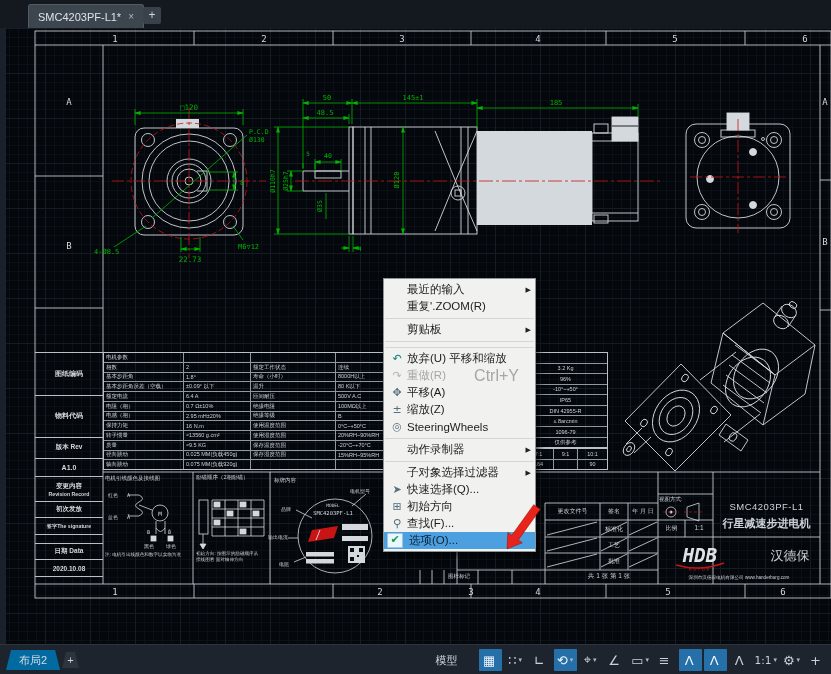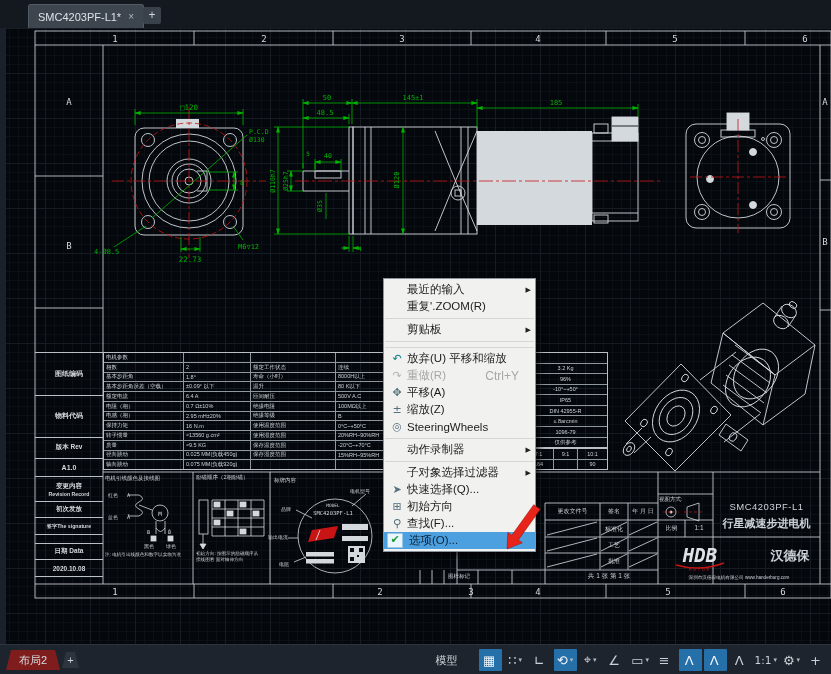--- a/index.html
+++ b/index.html
@@ -42,32 +42,32 @@
   
   .cadtxt{position:absolute;color:#ccd2d8;z-index:8;}
   .ctr{text-align:center;}
   
   .menu{position:absolute;left:383px;top:278px;width:151px;background:#f1f1ef;border:1px solid #8a949d;
         box-shadow:3px 3px 7px rgba(0,0,0,.6);padding:2px 0;margin:0;list-style:none;z-index:40;
         font-size:11.5px;color:#1c1c1c;}
   .mi{display:flex;align-items:center;height:17px;padding:0 4px 0 3px;}
   .mi-icon{width:20px;text-align:center;font-size:11px;color:#55707e;flex:none;font-family:"DejaVu Sans",sans-serif;}
   .mi-label{flex:1;white-space:nowrap;overflow:hidden;}
-  .mi-shortcut{margin-right:3px;font-size:12px;}
+  .mi-shortcut{margin-right:3px;font-size:16px;}
   .mi-arrow{width:9px;font-size:7px;color:#222;text-align:right;flex:none;}
   .mi.sep{height:6px;padding:0 1px;align-items:center;}
   .mi.sep::before{content:"";display:block;width:100%;height:1px;background:#d6d6d3;}
   .mi.hl{background:#4da0e0;color:#0b2033;}
   .mi.dis{color:#a6a6a6;} .mi.dis .mi-icon{color:#b5b5b5;}
   .mi.teal .mi-icon{color:#0e7d86;}
   .mi.green .mi-icon{color:#1d9e35;background:#eaf6ff;border:1px solid #9fc6e0;height:13px;line-height:12px;width:14px;margin-right:6px;border-radius:1px;}
   
   .statusbar{position:absolute;left:0;top:644px;width:831px;height:30px;background:#1d242d;
              border-top:1px solid #2c343e;}
-  .laytab{position:absolute;left:6px;top:5px;height:20px;line-height:20px;padding:0 13px;background:#7f1d1d;
+  .laytab{position:absolute;left:6px;top:5px;height:20px;line-height:20px;padding:0 13px;background:#0369a1;
           color:#d9dee3;font-size:11px;clip-path:polygon(5px 0,calc(100% - 5px) 0,100% 100%,0 100%);}
   .layplus{position:absolute;left:62px;top:7px;width:17px;height:16px;background:#2c343d;color:#cfd5da;
            font-size:11px;text-align:center;line-height:16px;clip-path:polygon(4px 0,calc(100% - 4px) 0,100% 100%,0 100%);}
   .sbright{position:absolute;right:3px;top:3px;height:24px;display:flex;align-items:center;gap:2px;}
   .model-lab{font-size:11px;color:#cfd5da;margin-right:19px;}
   .sbi{height:22px;min-width:21px;display:flex;align-items:center;justify-content:center;
        color:#c9d0d7;font-size:13px;font-family:"DejaVu Sans",sans-serif;border-radius:1px;padding:0 1px;}
   .sbi.on{background:#2570a8;color:#eef4fa;}
   .sbi.wide .g{font-size:10.5px;}
   .sbi .c{font-size:7px;margin-left:2px;color:#aeb6bd;}
@@ -579,21 +579,21 @@
   <div class="cadtxt abs ctr" style="left:713px;top:501px;width:107px;font-size:9.5px;letter-spacing:.5px">SMC4203PF-L1</div>
   <div class="cadtxt abs ctr" style="left:713px;top:516px;width:107px;font-size:11px;font-weight:bold">行星减速步进电机</div>
   <div class="cadtxt abs ctr" style="left:545px;top:507px;width:55px;font-size:6px">更改文件号</div>
   <div class="cadtxt abs ctr" style="left:600px;top:507px;width:28px;font-size:6px">签名</div>
   <div class="cadtxt abs ctr" style="left:628px;top:507px;width:30px;font-size:6px">年 月 日</div>
   <div class="cadtxt abs ctr" style="left:600px;top:525px;width:28px;font-size:6px">标准化</div>
   <div class="cadtxt abs ctr" style="left:600px;top:541px;width:28px;font-size:6px">工艺</div>
   <div class="cadtxt abs ctr" style="left:600px;top:557px;width:28px;font-size:6px">批准</div>
   <div class="cadtxt abs ctr" style="left:560px;top:572px;width:98px;font-size:6.5px">共 1 张  第 1 张</div>
   <div class="cadtxt abs ctr" style="left:440px;top:573px;width:38px;font-size:5.5px">图样标记</div>
-  <div class="cadtxt abs ctr" style="left:760px;top:547px;width:60px;font-size:13px;font-weight:bold">汉德保</div>
+  <div class="cadtxt abs ctr" style="left:760px;top:547px;width:60px;font-size:13px;font-weight:normal">汉德保</div>
   <div class="cadtxt abs ctr" style="left:658px;top:575px;width:162px;font-size:4.6px">深圳市汉德保电机有限公司 www.handerburg.com</div>
 
   <ul class="menu">
 
       <li class="mi">
         <span class="mi-icon"></span>
         <span class="mi-label">最近的输入</span>
         <span class="mi-shortcut"></span>
         <span class="mi-arrow">▶</span>
       </li>

